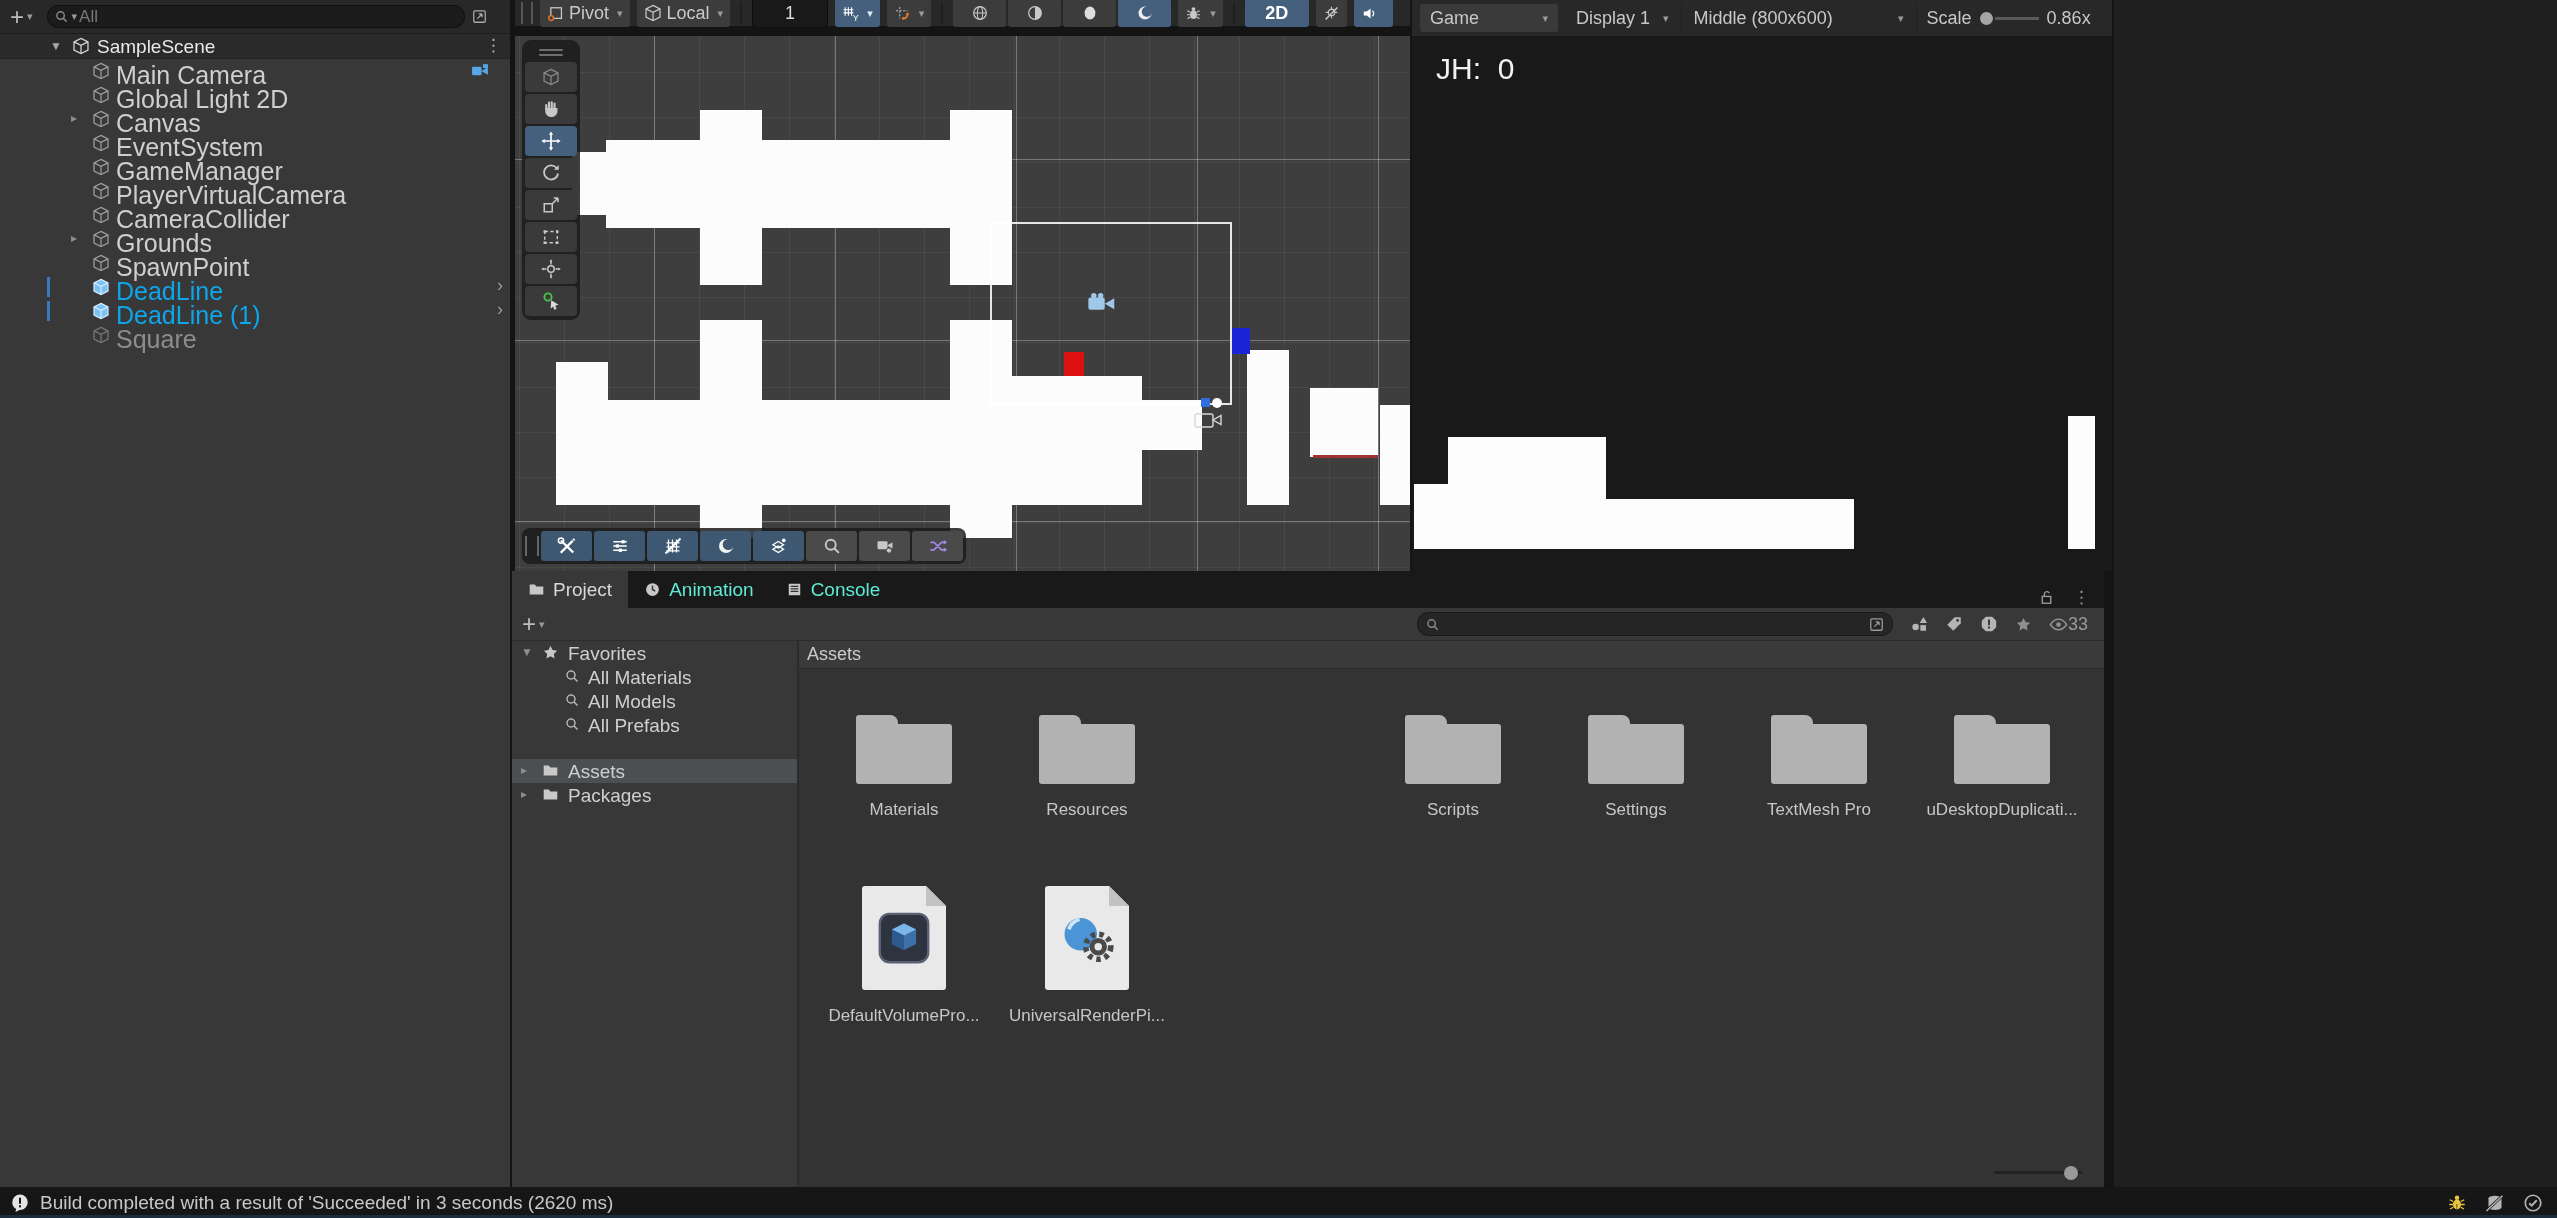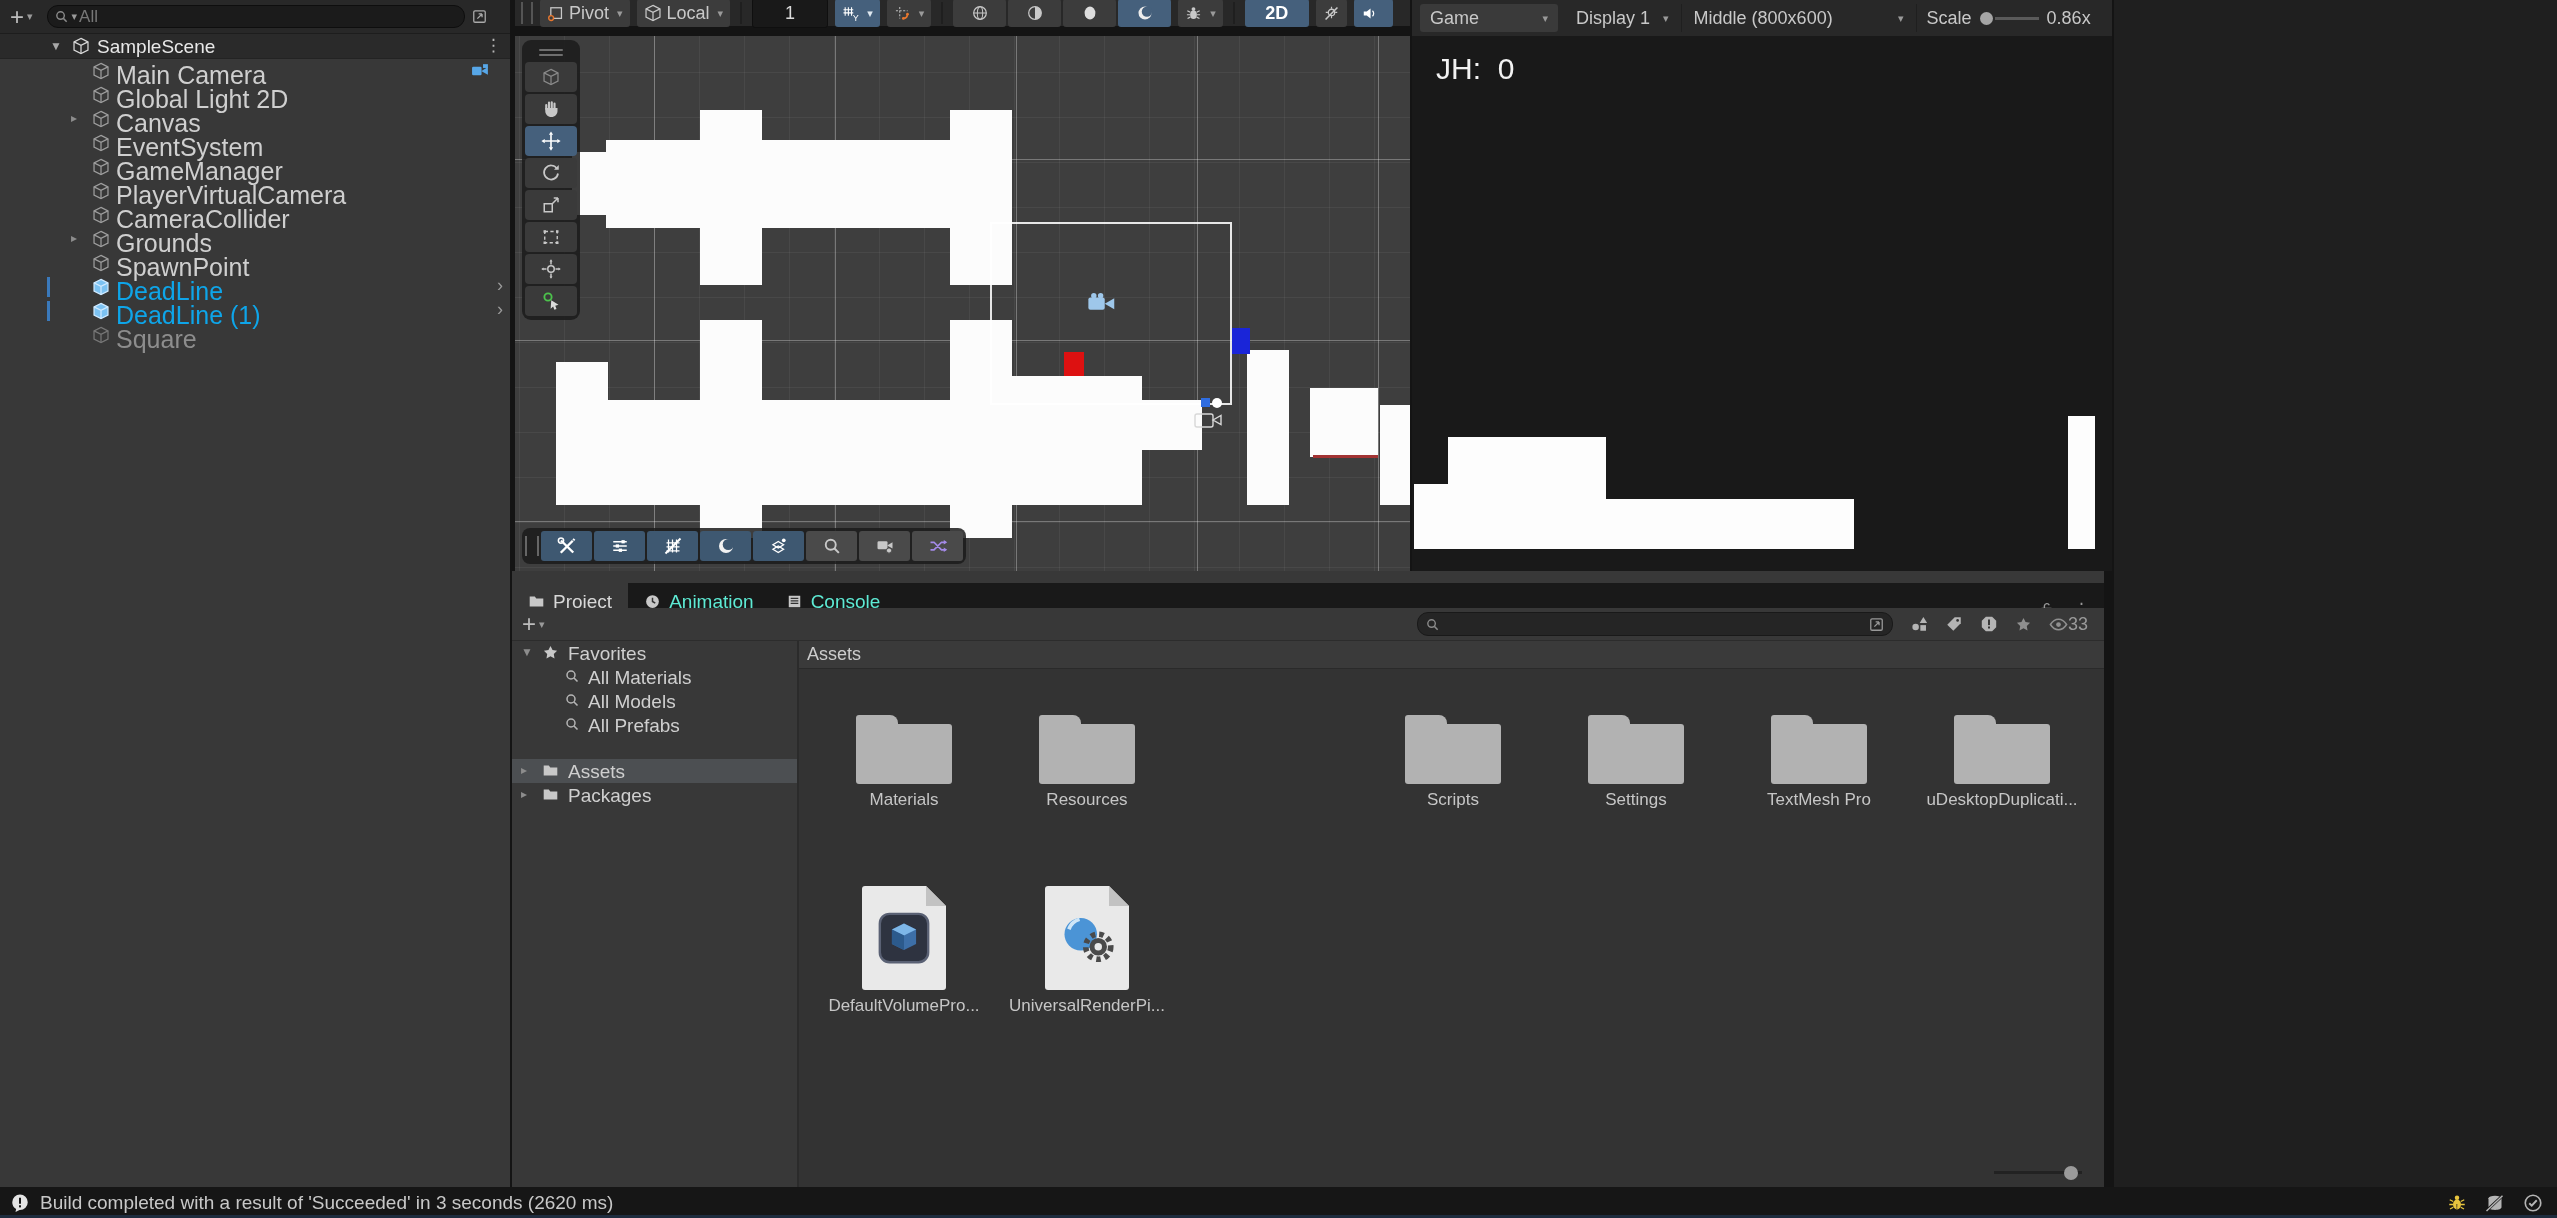--- a/index.html
+++ b/index.html
@@ -90,21 +90,21 @@
   #g-knob{width:13px;height:13px;border-radius:50%;background:#a5a5a5;}
   #g-track{width:44px;height:3px;background:#5a5a5a;margin-left:-6px;}
   #game-view{position:absolute;left:0;top:36px;width:700px;height:535px;background:#191919;overflow:hidden;}
   #hud{position:absolute;left:24px;top:16px;font-size:30px;color:#f2f2f2;white-space:pre;text-align:center;}
   .gr{position:absolute;background:#fdfdfd;}
 
   #right-void{position:absolute;left:2114px;top:0;width:443px;height:1187px;background:#1f1f1f;}
 
   
   #project{position:absolute;left:512px;top:571px;width:1592px;height:616px;background:#383838;}
-  #proj-tabs{position:absolute;left:0;top:12px;width:100%;height:37px;background:#191919;display:flex;align-items:flex-end;}
+  #proj-tabs{position:absolute;left:0;top:0;width:100%;height:37px;background:#191919;display:flex;align-items:flex-end;}
   .ptab{height:37px;display:flex;align-items:center;gap:8px;padding:0 16px;font-size:19px;color:#5eead4;}
   .ptab.active{background:#383838;color:#d8d8d8;}
   #tab-right{margin-left:auto;display:flex;align-items:center;gap:18px;padding-right:14px;}
   #tab-right .kebab{color:#999;font-size:17px;}
   #proj-toolbar{position:absolute;left:0;top:37px;width:100%;height:33px;background:#383838;
                 border-bottom:1px solid #2c2c2c;display:flex;align-items:center;box-sizing:border-box;}
   #proj-search{margin-left:auto;width:460px;height:22px;background:#252525;border:1px solid #191919;
                border-radius:11px;display:flex;align-items:center;padding:0 7px;}
   #proj-search input{flex:1;background:transparent;border:none;outline:none;color:#ccc;font:16px "Liberation Sans",sans-serif;}
   .pt-ic{margin-left:17px;display:flex;align-items:center;gap:4px;}
@@ -115,21 +115,21 @@
   .t-exp{position:absolute;left:9px;top:4px;font-size:12px;color:#8d8d8d;}
   .t-ic{position:absolute;top:3px;width:18px;height:18px;}
   .t-lbl{position:absolute;top:2px;font-size:19px;color:#cfcfcf;white-space:nowrap;}
   #proj-split{position:absolute;left:285px;top:70px;bottom:0;width:2px;background:#2b2b2b;}
   #proj-content{position:absolute;left:287px;top:70px;right:0;bottom:0;background:#333333;}
   #crumb-bar{position:absolute;left:0;top:0;width:100%;height:27px;background:#3a3a3a;
              border-bottom:1px solid #2a2a2a;display:flex;align-items:center;}
   #crumb-bar span{margin-left:8px;font-size:18px;color:#cccccc;}
   #assets-grid{position:absolute;left:0;top:27px;right:0;bottom:30px;}
   .tile{position:absolute;width:160px;text-align:center;}
-  .tile .tlbl{margin-top:6px;font-size:17px;color:#c6c6c6;white-space:nowrap;overflow:hidden;text-overflow:ellipsis;}
+  .tile .tlbl{margin-top:16px;font-size:17px;color:#c6c6c6;white-space:nowrap;overflow:hidden;text-overflow:ellipsis;}
   .folder-ic{width:96px;height:60px;background:#b2b2b2;border-radius:3px;position:relative;margin:14px auto 0;}
   .folder-ic::before{content:"";position:absolute;top:-9px;left:0;width:42px;height:12px;background:#b2b2b2;border-radius:3px 8px 0 0;}
   .file-ic{width:84px;height:104px;background:#e9e9e9;border-radius:3px;position:relative;margin:0 auto;
            display:flex;align-items:center;justify-content:center;}
   .file-ic .fold{position:absolute;top:0;right:0;width:0;height:0;border-top:20px solid #333333;border-left:20px solid transparent;}
   .file-ic .fold2{position:absolute;top:0;right:0;width:0;height:0;border-bottom:20px solid #c2c2c2;border-right:20px solid transparent;}
   #grid-slider{position:absolute;right:0;bottom:0;left:0;height:30px;background:#333333;}
   #grid-slider .trk{position:absolute;right:22px;bottom:13px;width:88px;height:3px;background:#222;}
   #grid-slider .knb{position:absolute;right:26px;bottom:7px;width:14px;height:14px;border-radius:50%;background:#9a9a9a;}
 

